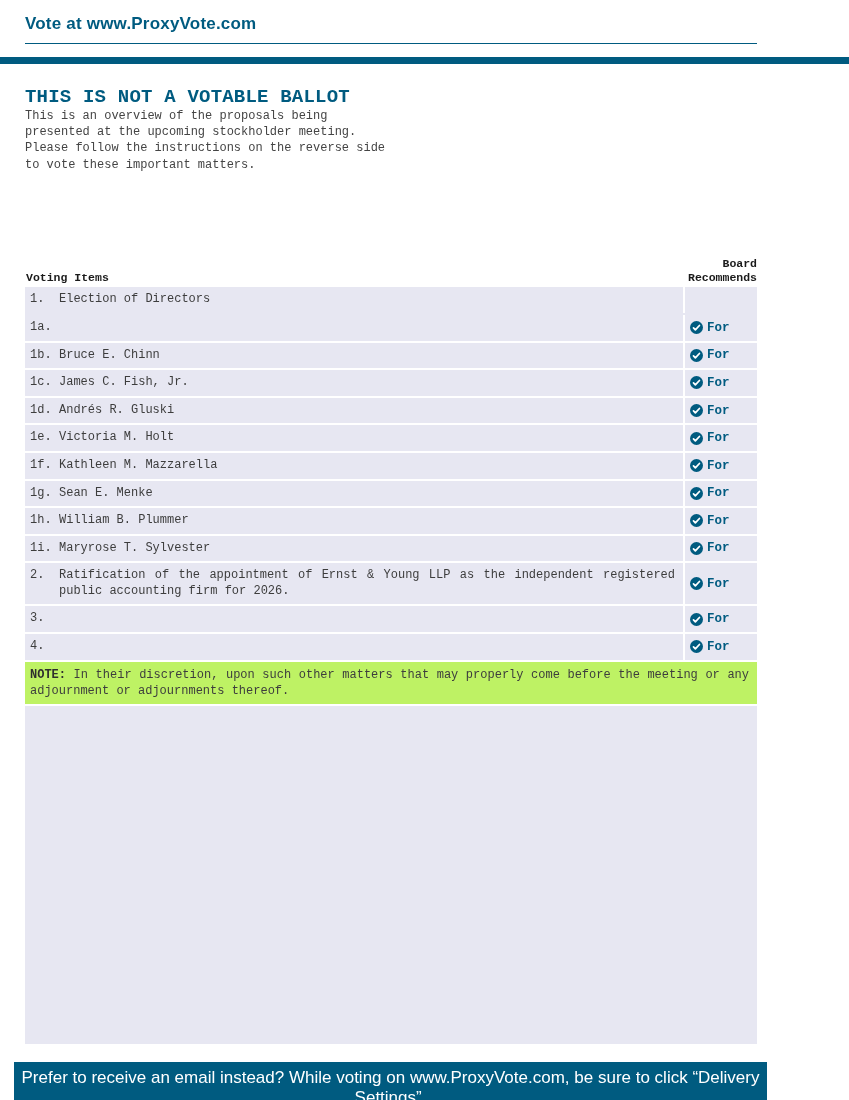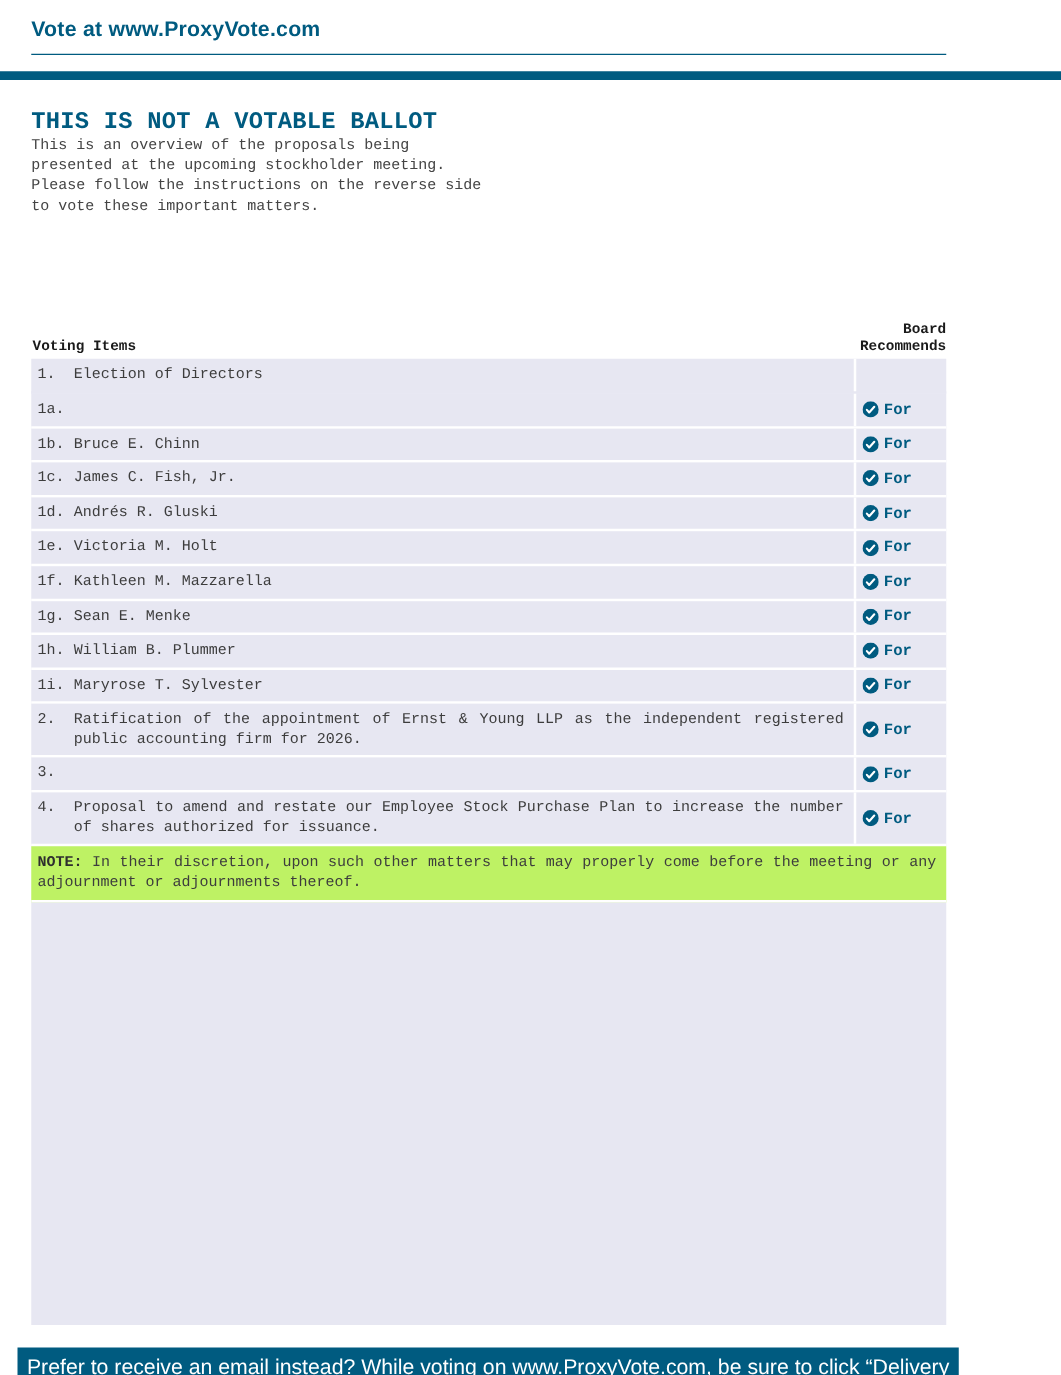--- a/index.html
+++ b/index.html
@@ -321,21 +321,20 @@
           <path d="M4.3 8.5l2.3 2.5 5-5.5" stroke="#ffffff" stroke-width="2.1" fill="none" stroke-linecap="round" stroke-linejoin="round"></path>
         </svg>
       </span>
       <span class="rec-label">For</span>
     </div>
   </div>
 
   <div class="row">
     <div class="cell-main">
       <span class="num">4.</span>
-      <span class="txt justify">Proposal to amend and restate our Employee Stock Purchase Plan to increase the number of shares authorized for issuance.</span>
     </div>
     <div class="cell-rec">
       <span class="check">
         <svg width="13" height="13" viewBox="0 0 16 16" aria-hidden="true">
           <circle cx="8" cy="8" r="8" fill="currentColor"></circle>
           <path d="M4.3 8.5l2.3 2.5 5-5.5" stroke="#ffffff" stroke-width="2.1" fill="none" stroke-linecap="round" stroke-linejoin="round"></path>
         </svg>
       </span>
       <span class="rec-label">For</span>
     </div>

